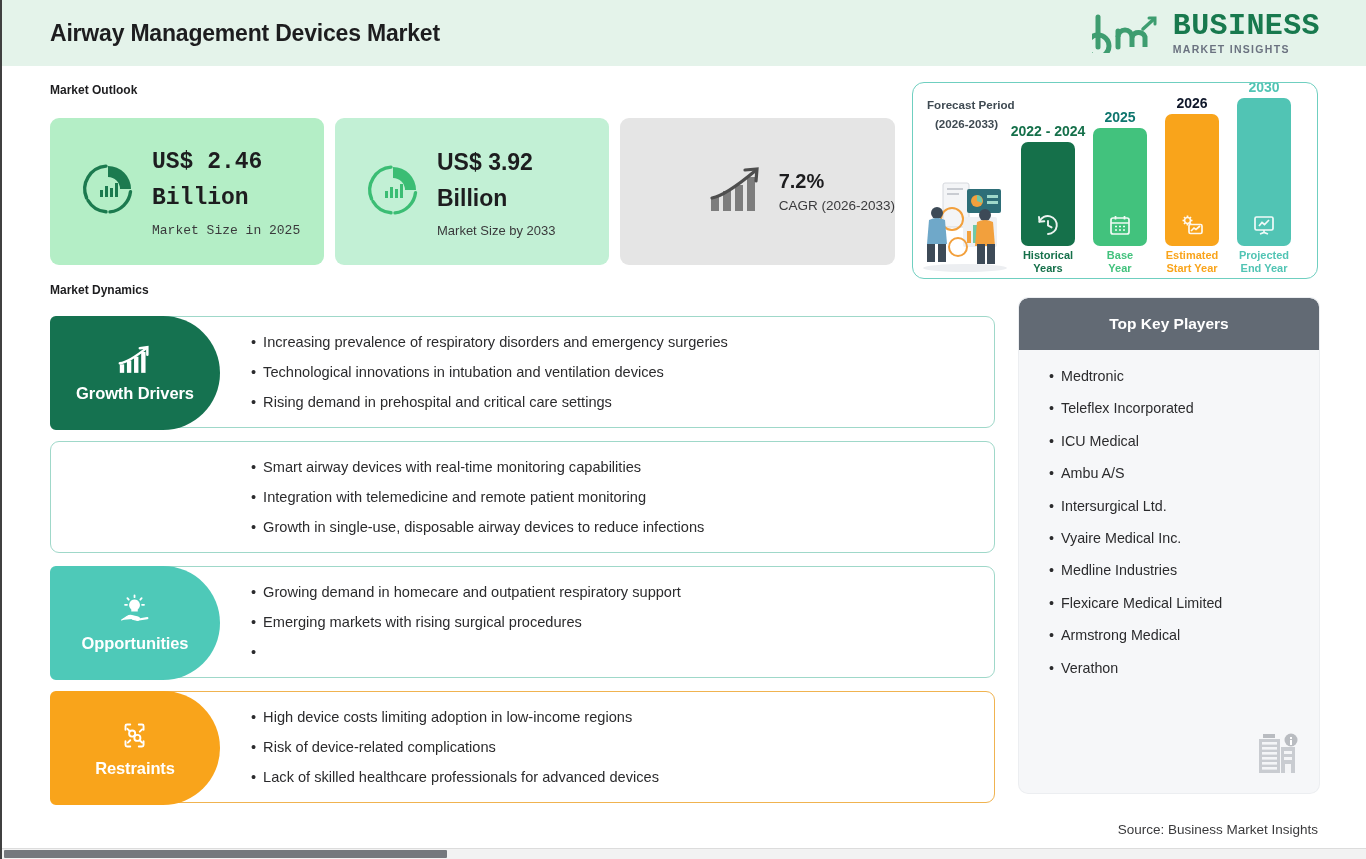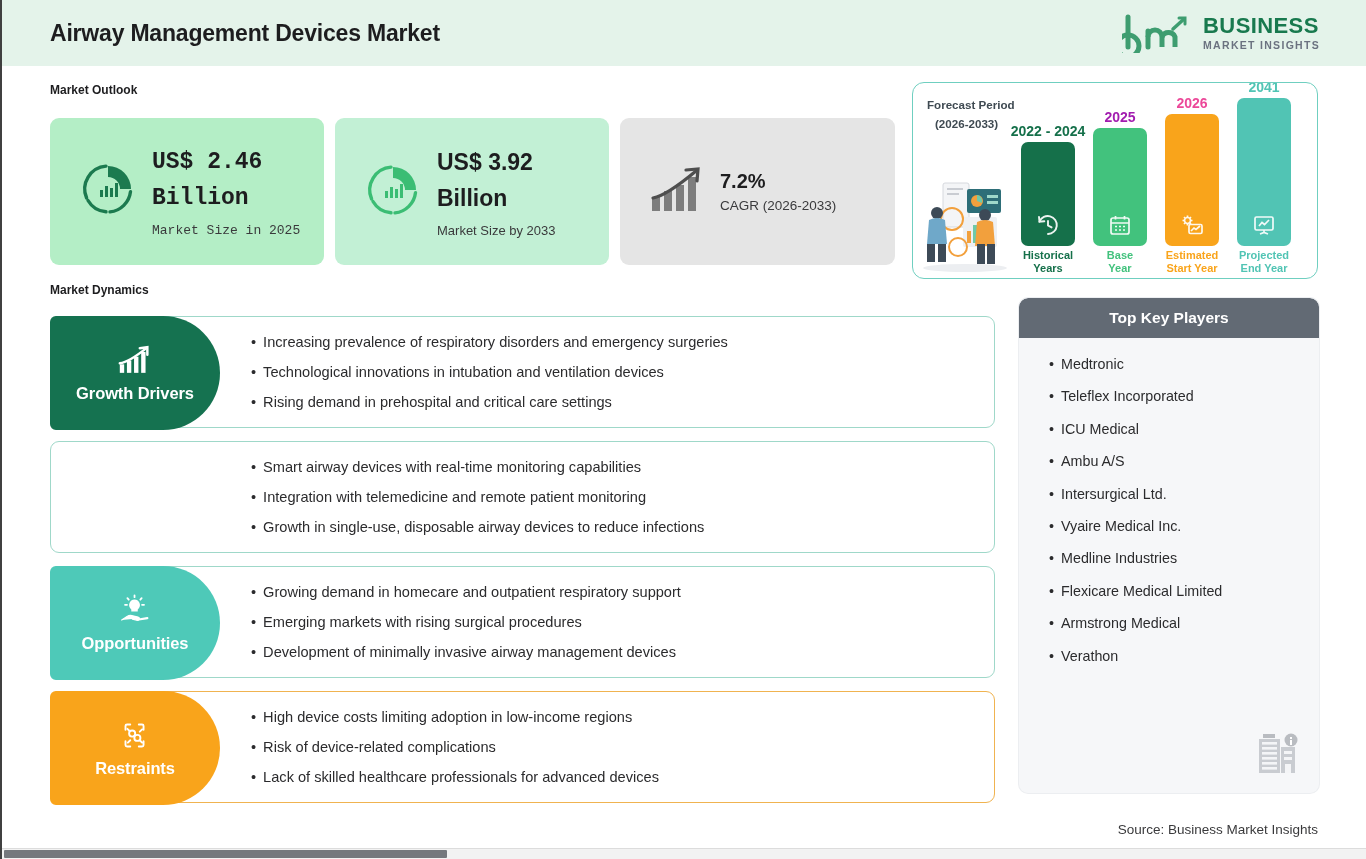--- a/index.html
+++ b/index.html
@@ -23,21 +23,21 @@
     display: flex; align-items: center; justify-content: space-between;
     padding: 0 46px 0 48px;
   }
   #page-title {
     font-size: 23px; font-weight: bold; color: #1d1d1f; letter-spacing: -0.2px;
   }
   #logo { display: flex; align-items: center; gap: 9px; }
   #logo-mark { position: relative; width: 72px; height: 40px; }
   #logo-words { display: flex; flex-direction: column; line-height: 1; }
   #logo-business {
-    font-size: 22px; font-weight: bold; color: #18794e; letter-spacing: 0.4px;
+    font-size: 30px; font-weight: bold; color: #18794e; letter-spacing: 0.4px; font-family: Liberation Mono, monospace;
   }
   #logo-sub {
     font-size: 10.5px; font-weight: bold; color: #6b7280; letter-spacing: 1.3px;
     margin-top: 3px;
   }
 
   
   .section-title {
     position: absolute; font-size: 12px; font-weight: bold; color: #1d1d1f;
   }
@@ -48,21 +48,21 @@
   #outlook-row {
     position: absolute; left: 48px; top: 118px;
     display: flex; gap: 11px;
   }
   .outlook-card {
     width: 274px; height: 147px; border-radius: 9px;
     display: flex; align-items: center; gap: 16px; padding-left: 30px;
   }
   .outlook-card.c1 { background: #b4eec6; font-family: Liberation Mono, monospace; }
   .outlook-card.c2 { background: #c2f0d5; }
-  .outlook-card.c3 { background: #e5e5e5; width: 275px; gap: 14px; padding-left: 28px; }
+  .outlook-card.c3 { background: #e5e5e5; width: 275px; gap: 14px; padding-left: 28px; justify-content: flex-end; }
   .card-text { display: flex; flex-direction: column; }
   .card-value {
     font-size: 23px; font-weight: bold; color: #1d1d1f; line-height: 1.55;
   }
   .card-label { font-size: 13px; color: #3a3a3c; margin-top: 6px; }
   .cagr-value { font-size: 20px; font-weight: bold; color: #1d1d1f; }
   .cagr-label { font-size: 13.5px; color: #3a3a3c; margin-top: 5px; }
 
   
   #forecast-card {
@@ -118,21 +118,21 @@
   .bullet { font-size: 14.6px; color: #2b2b2d; display: flex; gap: 7px; }
   .bullet .dot { color: #2b2b2d; }
 
   
   #players {
     position: absolute; left: 1017px; top: 298px; width: 300px; height: 495px;
     background: #f6f7f9; border-radius: 9px; overflow: hidden;
     box-shadow: 0 0 0 1px #eceef1;
   }
   #players-header {
-    height: 40px; background: #626a74; border-radius: 9px 9px 0 0;
+    height: 52px; background: #626a74; border-radius: 9px 9px 0 0;
     display: flex; align-items: center; justify-content: center;
   }
   #players-header span { font-size: 15.5px; font-weight: bold; color: #ffffff; }
   #players-list { padding: 18px 0 0 30px; }
   .player {
     font-size: 14.3px; color: #2b2b2d; margin-bottom: 16.4px;
     display: flex; gap: 7px;
   }
   #players-icon { position: absolute; left: 236px; bottom: 16px; width: 48px; height: 48px; }
 
@@ -287,56 +287,56 @@
             </svg>
           </span>
         </div>
         <span class="bar-cap" style="color:#15704a;">
           <span>Historical</span><br>
           <span>Years</span>
         </span>
       </div>
 
       <div class="bar-col" style="left:78px;">
-        <span class="bar-year" style="color:#a21caf;">2025</span>
+        <span class="bar-year" style="color:#0f766e;">2025</span>
         <div class="bar-rect" style="height:118px;background:#42c27d;">
           <span class="bar-icon">
             <svg viewBox="0 0 24 24" width="24" height="24" fill="none" stroke="#ffffff" stroke-width="1.7">
               <rect x="3" y="5" width="18" height="16" rx="2"></rect>
               <path d="M3 10 H21 M7.5 3 V6.5 M16.5 3 V6.5"></path>
               <path d="M7 13.5 H9 M11 13.5 H13 M15 13.5 H17 M7 17 H9 M11 17 H13 M15 17 H17"></path>
             </svg>
           </span>
         </div>
         <span class="bar-cap" style="color:#42c27d;">
           <span>Base</span><br>
           <span>Year</span>
         </span>
       </div>
 
       <div class="bar-col" style="left:150px;">
-        <span class="bar-year" style="color:#ec4899;">2026</span>
+        <span class="bar-year" style="color:#0f172a;">2026</span>
         <div class="bar-rect" style="height:132px;background:#f9a41b;">
           <span class="bar-icon">
             <svg viewBox="0 0 24 24" width="24" height="24" fill="none" stroke="#ffffff" stroke-width="1.7">
               <circle cx="7.5" cy="7.5" r="3"></circle>
               <path d="M7.5 2.5 V4 M7.5 11 V12.5 M2.5 7.5 H4 M11 7.5 H12.5 M4 4 L5 5 M10 10 L11 11 M11 4 L10 5 M5 10 L4 11"></path>
               <rect x="9" y="11.5" width="13" height="9" rx="1.5"></rect>
               <path d="M11 18 L14 15 L16 16.5 L20 13"></path>
             </svg>
           </span>
         </div>
         <span class="bar-cap" style="color:#f9a41b;">
           <span>Estimated</span><br>
           <span>Start Year</span>
         </span>
       </div>
 
       <div class="bar-col" style="left:222px;">
-        <span class="bar-year" style="color:#51c4b4;">2041</span>
+        <span class="bar-year" style="color:#51c4b4;">2030</span>
         <div class="bar-rect" style="height:148px;background:#51c4b4;">
           <span class="bar-icon">
             <svg viewBox="0 0 24 24" width="24" height="24" fill="none" stroke="#ffffff" stroke-width="1.7">
               <rect x="3" y="4" width="18" height="13" rx="1.5"></rect>
               <path d="M7 13 L10 9.5 L12.5 11.5 L17 7"></path>
               <path d="M12 17 V20 M8 21 L12 19.5 L16 21"></path>
             </svg>
           </span>
         </div>
         <span class="bar-cap" style="color:#51c4b4;">
@@ -414,21 +414,20 @@
         <div class="bullet">
             <span class="dot">•</span>
             <span>Growing demand in homecare and outpatient respiratory support</span>
           </div>
         <div class="bullet">
             <span class="dot">•</span>
             <span>Emerging markets with rising surgical procedures</span>
           </div>
         <div class="bullet">
             <span class="dot">•</span>
-            <span>Development of minimally invasive airway management devices</span>
           </div>
       </div>
     </div>
 
     <div class="dyn-row r4">
       <div class="dyn-pill" style="background:#f9a41b;">
         <span class="pill-icon">
           <svg viewBox="0 0 40 34" width="38" height="33" fill="none" stroke="#ffffff" stroke-width="2" stroke-linecap="round">
             <path d="M10 11 V7 a1.6 1.6 0 0 1 1.6 -1.6 H15"></path>
             <path d="M29 11 V7 a1.6 1.6 0 0 0 -1.6 -1.6 H24"></path>

